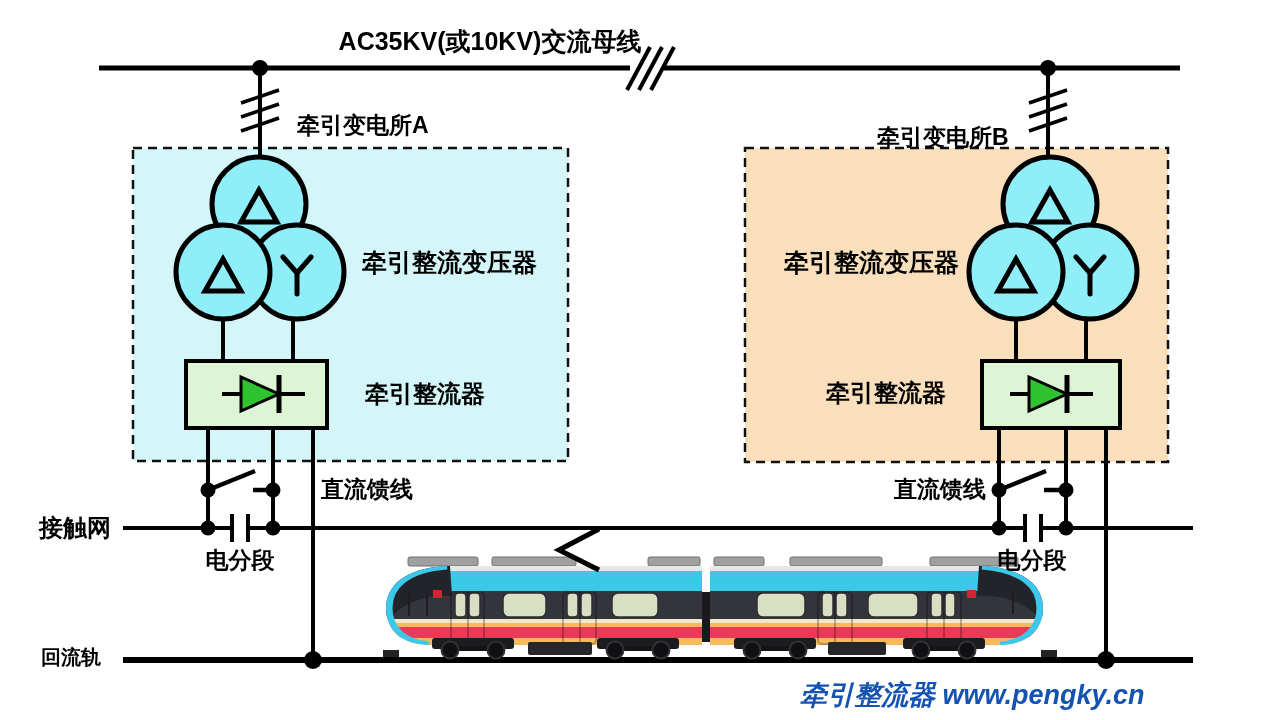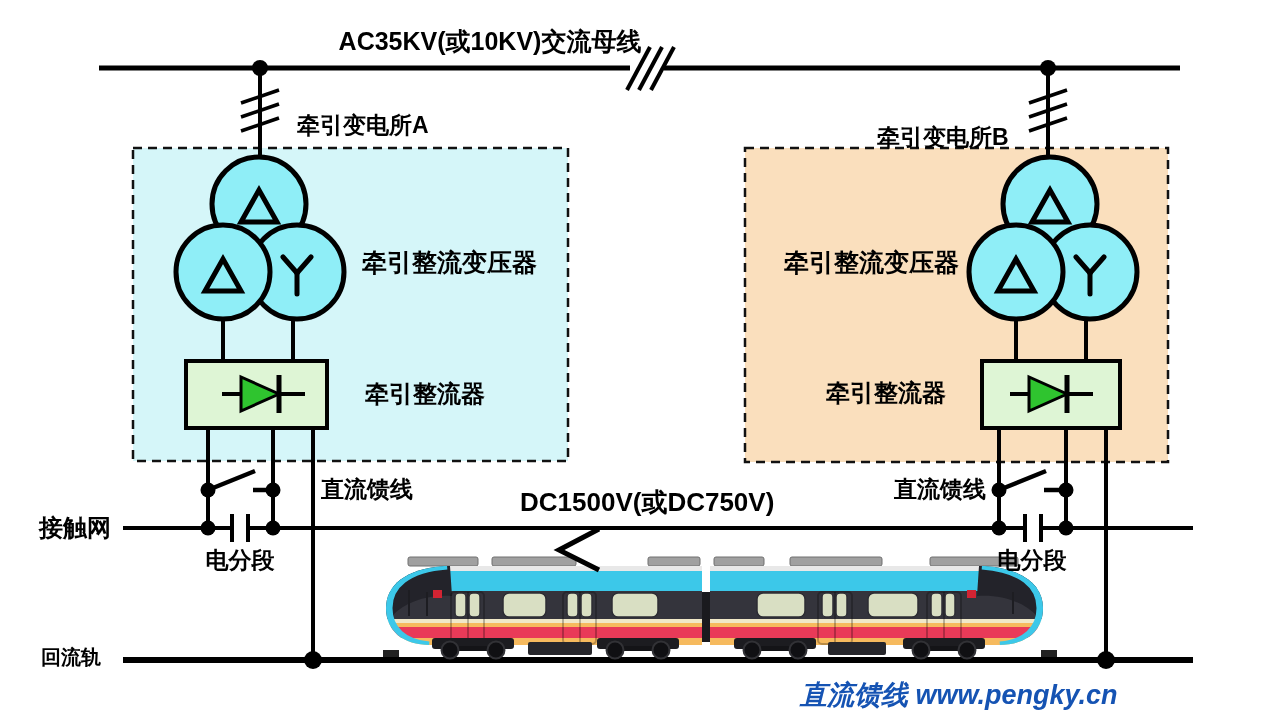--- a/index.html
+++ b/index.html
@@ -278,20 +278,19 @@
 
 <div class="lbl bus-title center">AC35KV(或10KV)交流母线</div>
 <div class="lbl sub-a">牵引变电所A</div>
 <div class="lbl sub-b">牵引变电所B</div>
 <div class="lbl xfmr-a">牵引整流变压器</div>
 <div class="lbl xfmr-b">牵引整流变压器</div>
 <div class="lbl rect-a">牵引整流器</div>
 <div class="lbl rect-b">牵引整流器</div>
 <div class="lbl feed-a">直流馈线</div>
 <div class="lbl feed-b">直流馈线</div>
-<div class="lbl dcv center">DC1500V(或DC750V)</div>
 <div class="lbl cat">接触网</div>
 <div class="lbl rail">回流轨</div>
 <div class="lbl sec-a center">电分段</div>
 <div class="lbl sec-b center">电分段</div>
-<div class="lbl wm right">直流馈线 www.pengky.cn</div>
+<div class="lbl wm right">牵引整流器 www.pengky.cn</div>
 
 </div>
 
 </body></html>

